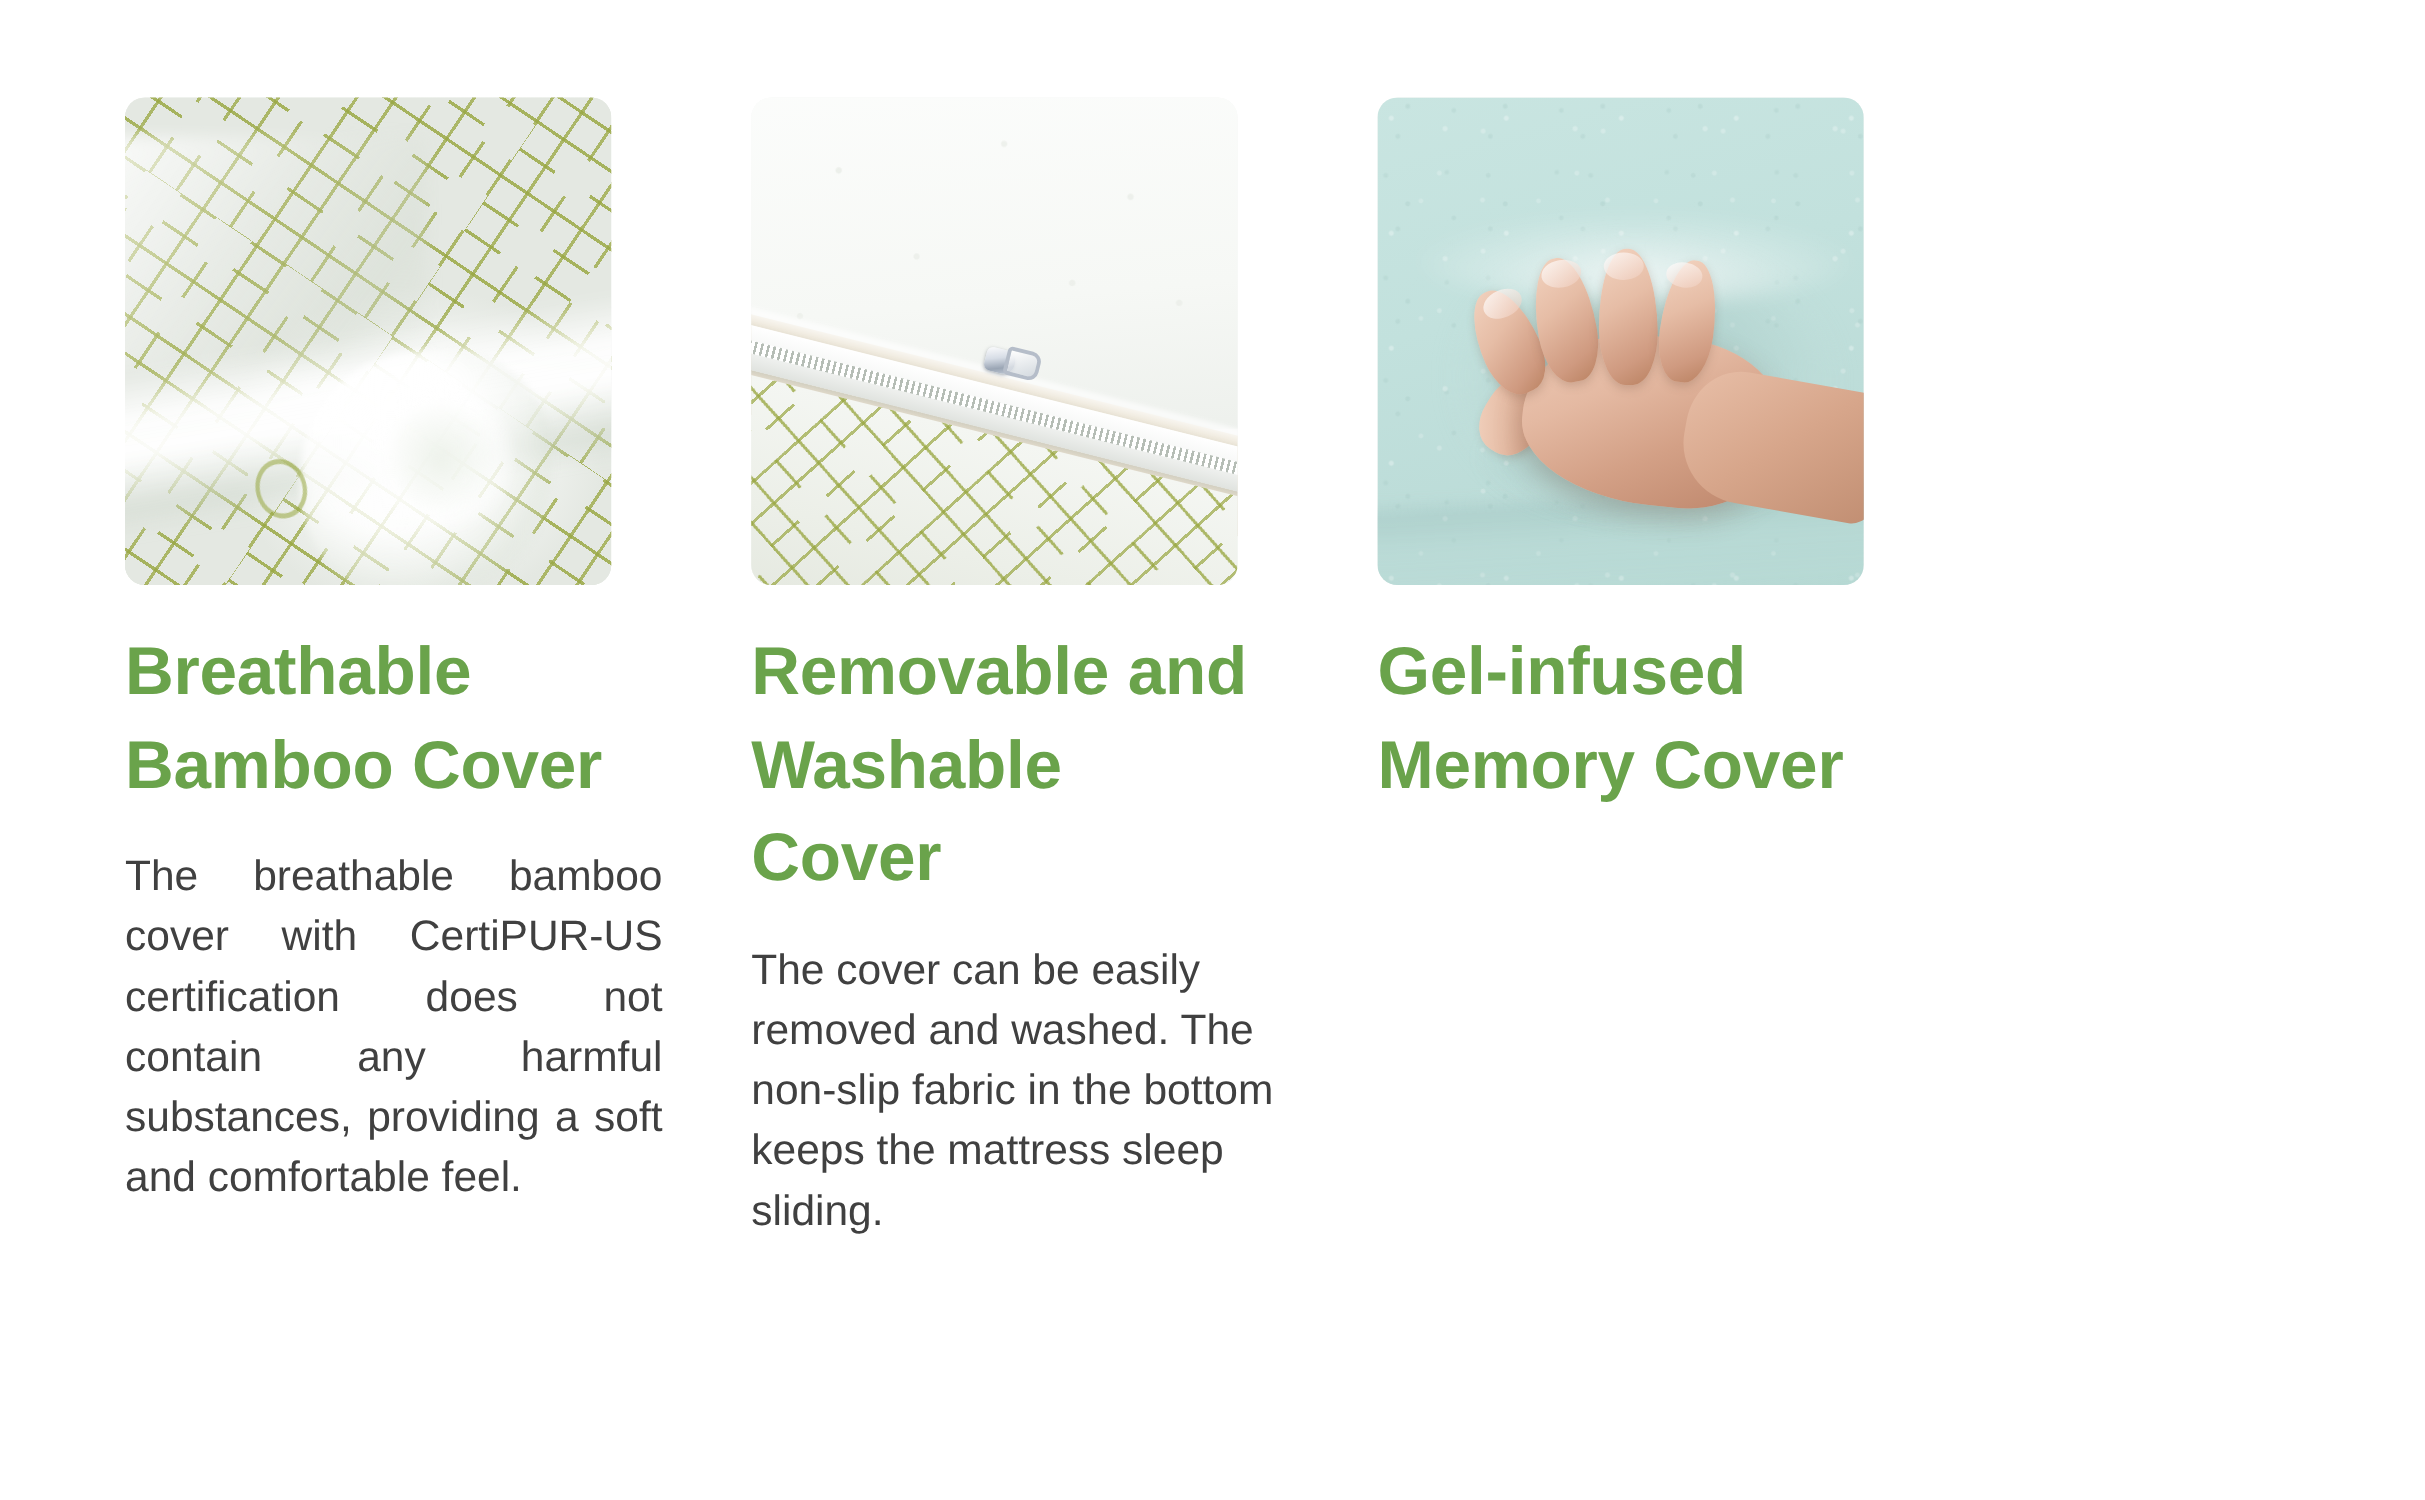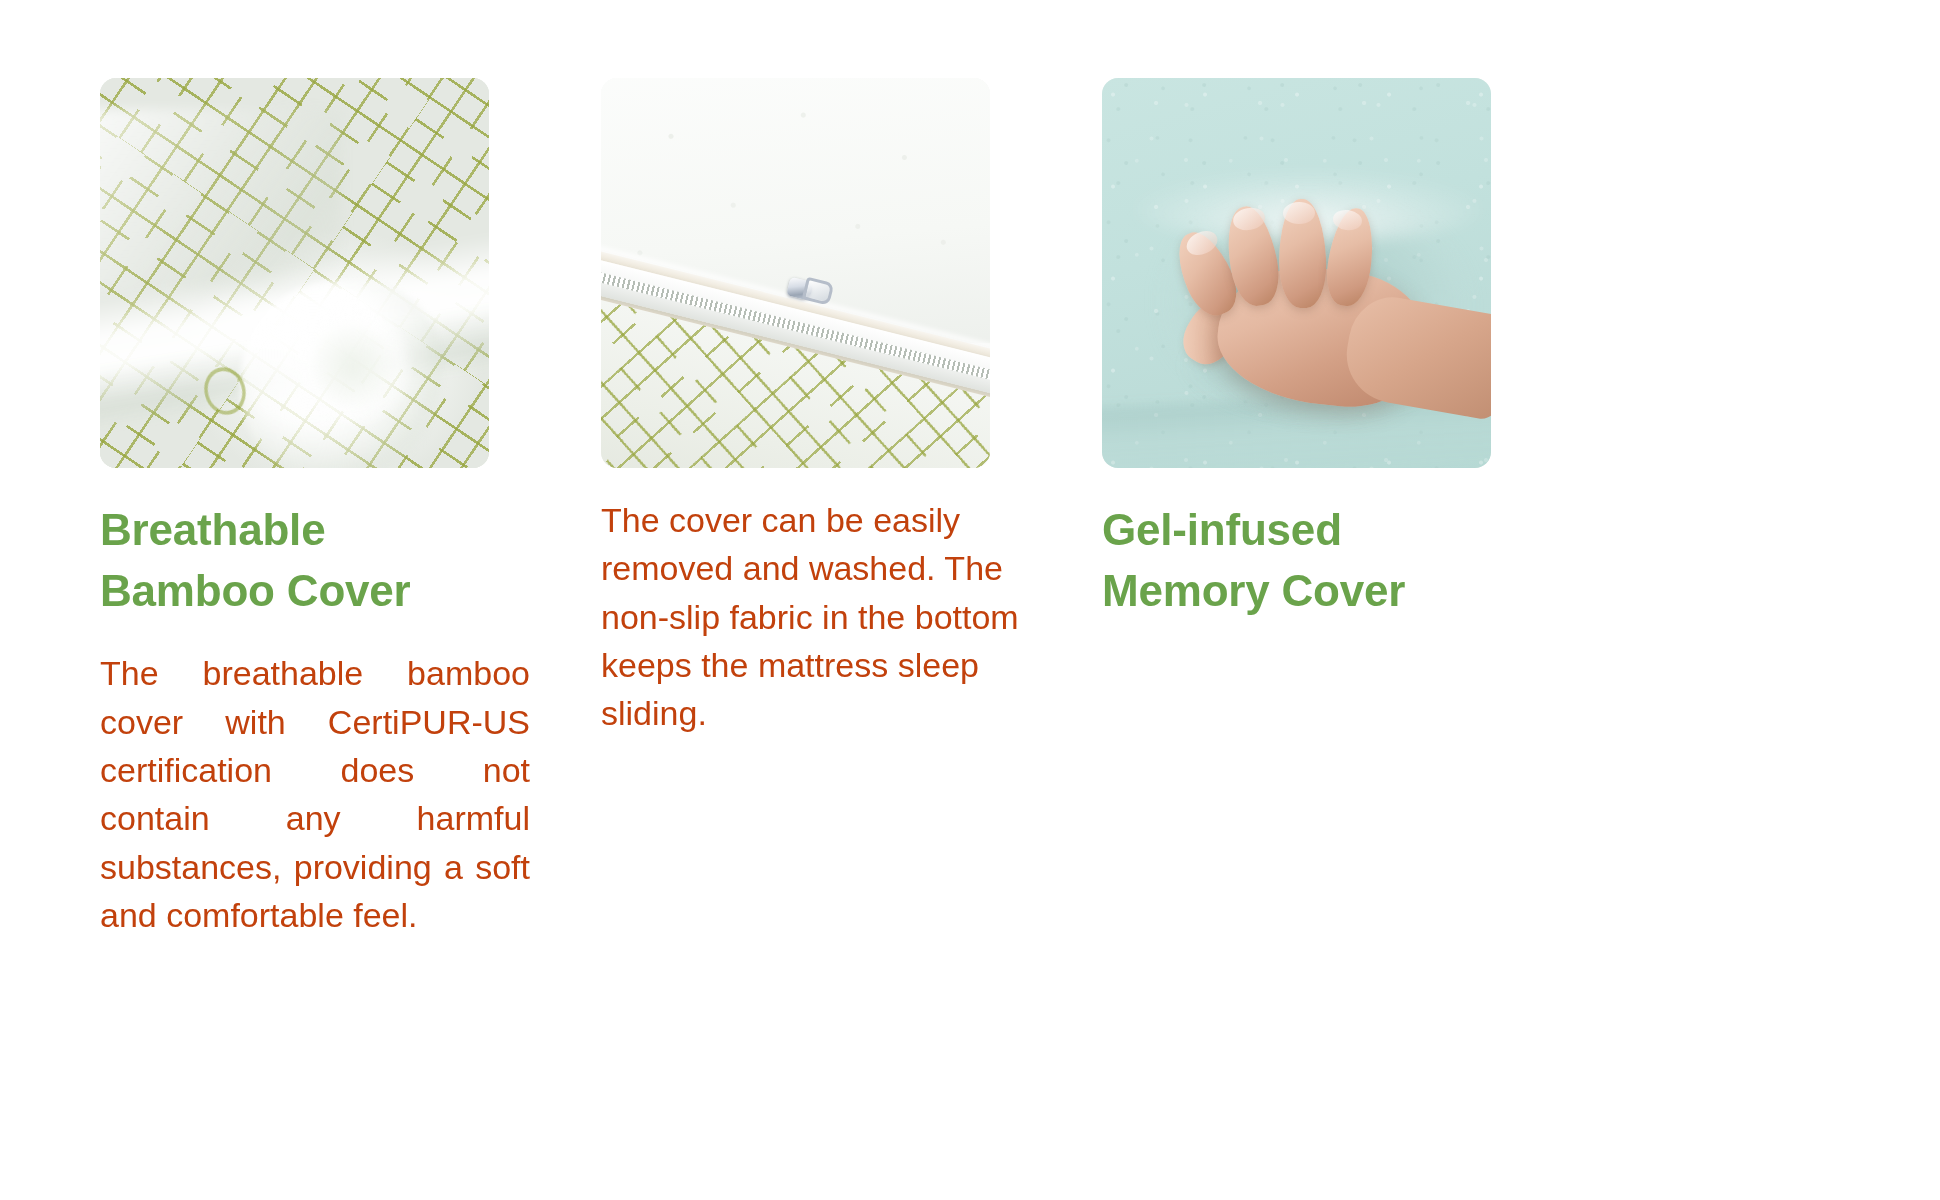--- a/index.html
+++ b/index.html
@@ -329,29 +329,29 @@
     background: radial-gradient(ellipse at 50% 50%, rgba(110,150,148,0.38) 0%, rgba(140,178,175,0.18) 55%, rgba(255,255,255,0) 80%);
     filter: blur(9px);
   }
 
   
   .heading {
     margin: 32px 0 0 0;
     color: #6aa34b;
     font-family: "Liberation Sans", sans-serif;
     font-weight: bold;
-    font-size: 44px;
+    font-size: 54px;
     line-height: 1.38;
     letter-spacing: -0.2px;
     max-width: 400px;
     white-space: pre-line;
   }
   .body {
     margin: 28px 0 0 0;
-    color: #c2410c;
+    color: #404040;
     font-family: "Liberation Sans", sans-serif;
     font-weight: normal;
     font-size: 34px;
     line-height: 1.42;
     max-width: 430px;
   }
   .body.justify { text-align: justify; text-align-last: left; }
   .body.left    { text-align: left; }
 </style>
 </head>
@@ -385,20 +385,22 @@
         <div class="zip-tape"></div>
         <div class="zip-teeth"></div>
         <div class="zip-lower-fabric">
           <div class="zip-lower-dashes"></div>
         </div>
         <div class="zip-pull">
           <div class="zip-pull-body"></div>
           <div class="zip-pull-tab"></div>
         </div>
       </div>
+      <h2 class="heading">Removable and
+Washable Cover</h2>
       <p class="body left">The cover can be easily removed and washed. The non-slip fabric in the bottom keeps the mattress sleep sliding.</p>
     </div>
 
     <div class="col">
       <div class="photo">
         <div class="foam-base"></div>
         <div class="foam-texture"></div>
         <div class="foam-band-bottom"></div>
         <div class="foam-press"></div>
         <div class="foam-ridge"></div>

